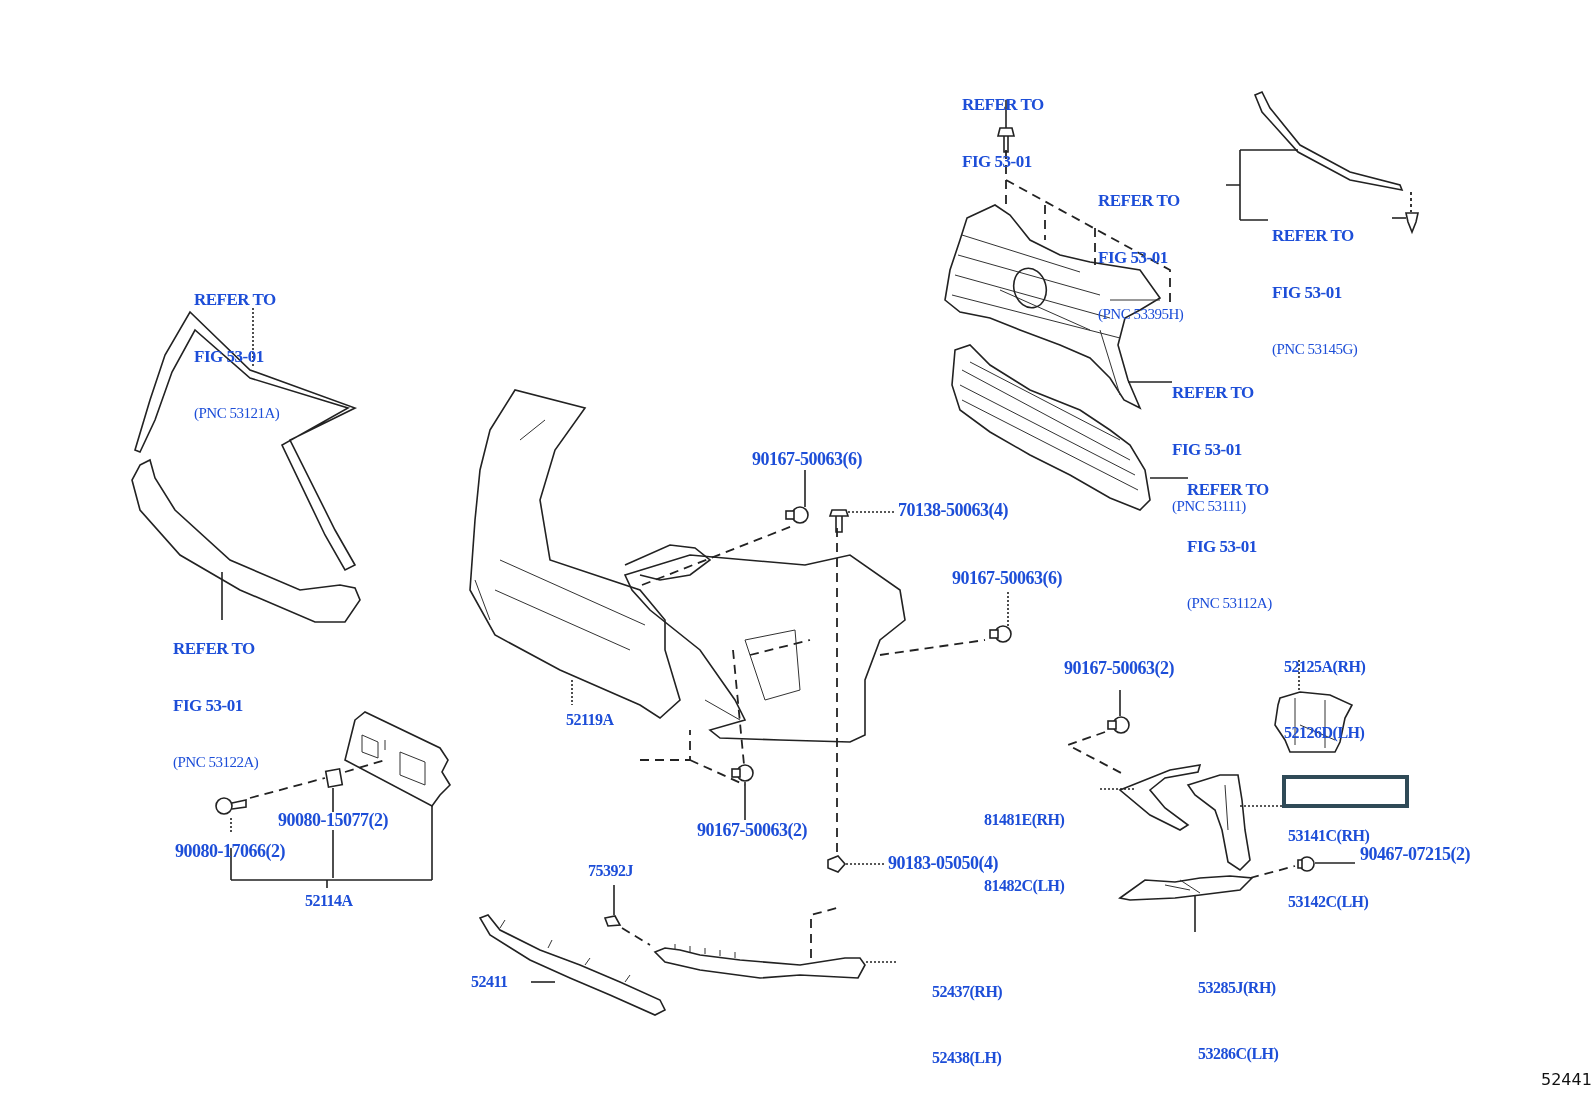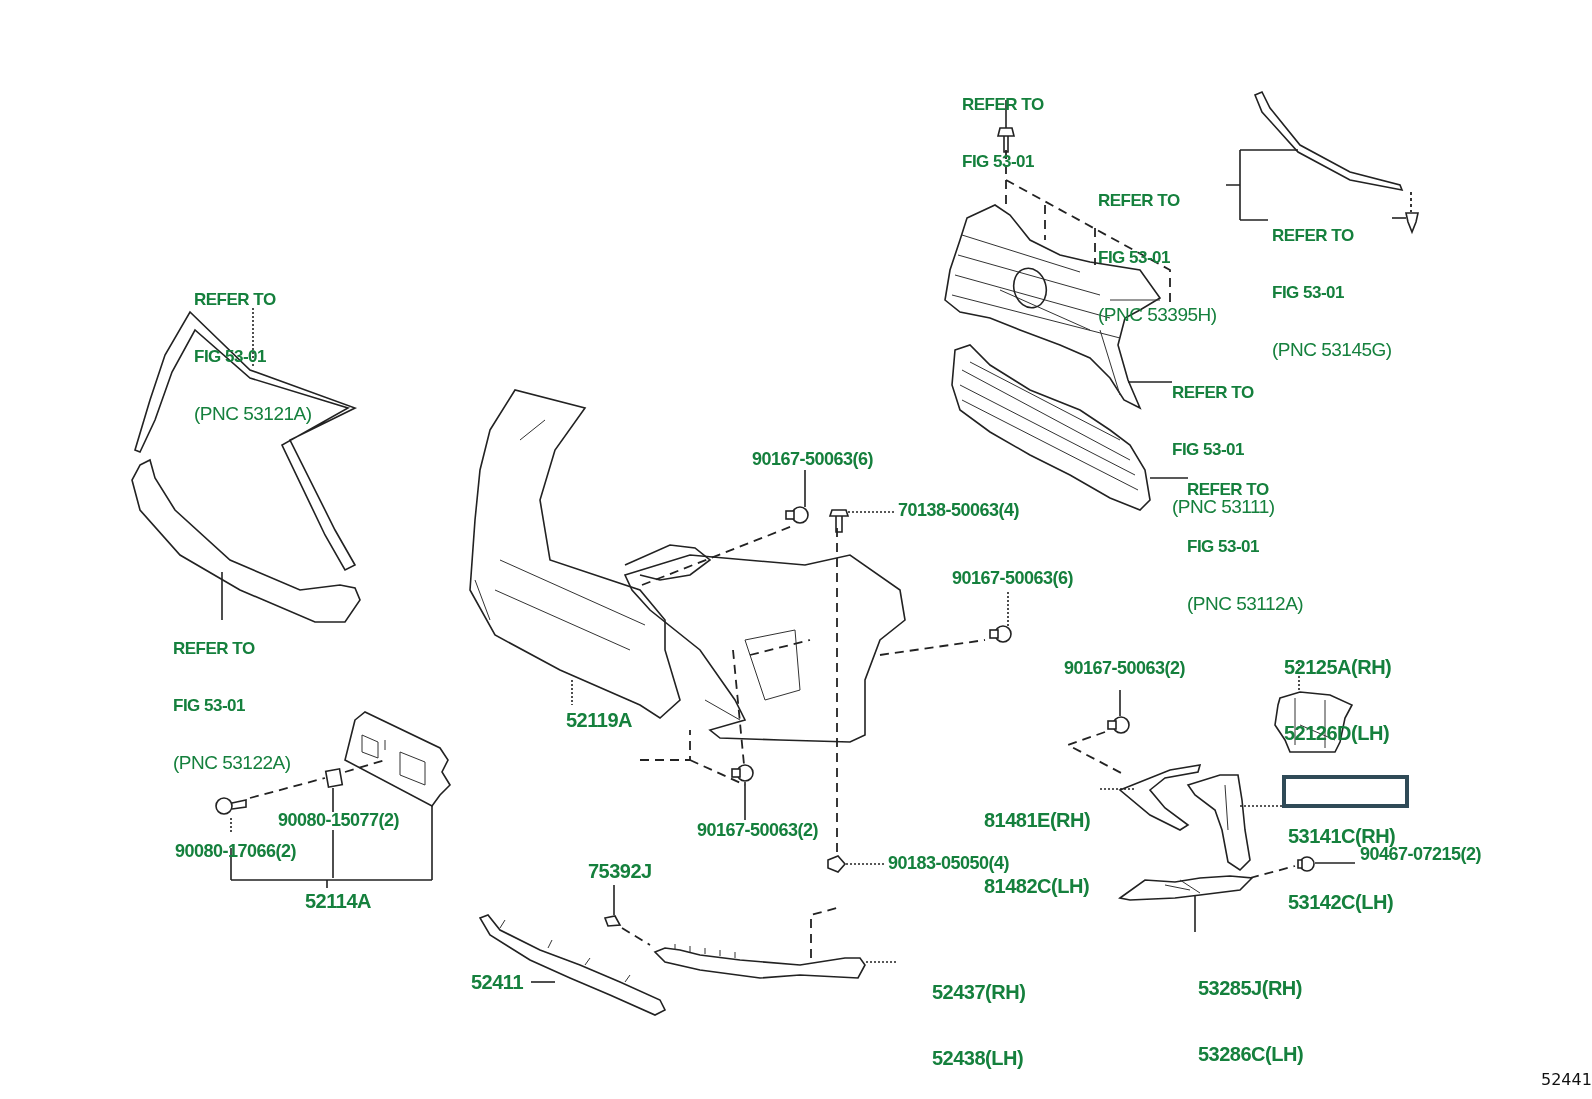--- a/index.html
+++ b/index.html
@@ -1,31 +1,31 @@
 <!DOCTYPE html>
 <html><head>
 <meta charset="utf-8">
 <style>
   html, body { margin: 0; padding: 0; background: #ffffff; }
   body { width: 1592px; height: 1099px; position: relative; overflow: hidden; }
   #canvas { position: absolute; left: 0; top: 0; width: 1592px; height: 1099px; }
   .lbl {
     position: absolute;
-    font-family: Liberation Sans, sans-serif;
+    font-family: Liberation Serif, serif;
     font-size: 18px;
     line-height: 20px;
-    color: #15803d;
+    color: #1d4ed8;
     white-space: pre;
     font-weight: bold;
     letter-spacing: -0.5px;
     cursor: pointer;
   }
   .lbl.ref { font-size: 17px; line-height: 19px; }
-  .lbl.ref .pnc { font-size: 19px; font-weight: normal; }
-  .lbl.big { font-size: 20px; line-height: 22px; }
+  .lbl.ref .pnc { font-size: 15px; font-weight: normal; }
+  .lbl.big { font-size: 16px; line-height: 22px; }
   .lbl .line { display: block; }
   .hl {
     position: absolute;
     border: 4px solid #2f4a57;
     box-sizing: border-box;
   }
   .figno {
     position: absolute;
     font-family: "DejaVu Sans", sans-serif;
     font-size: 16px;

